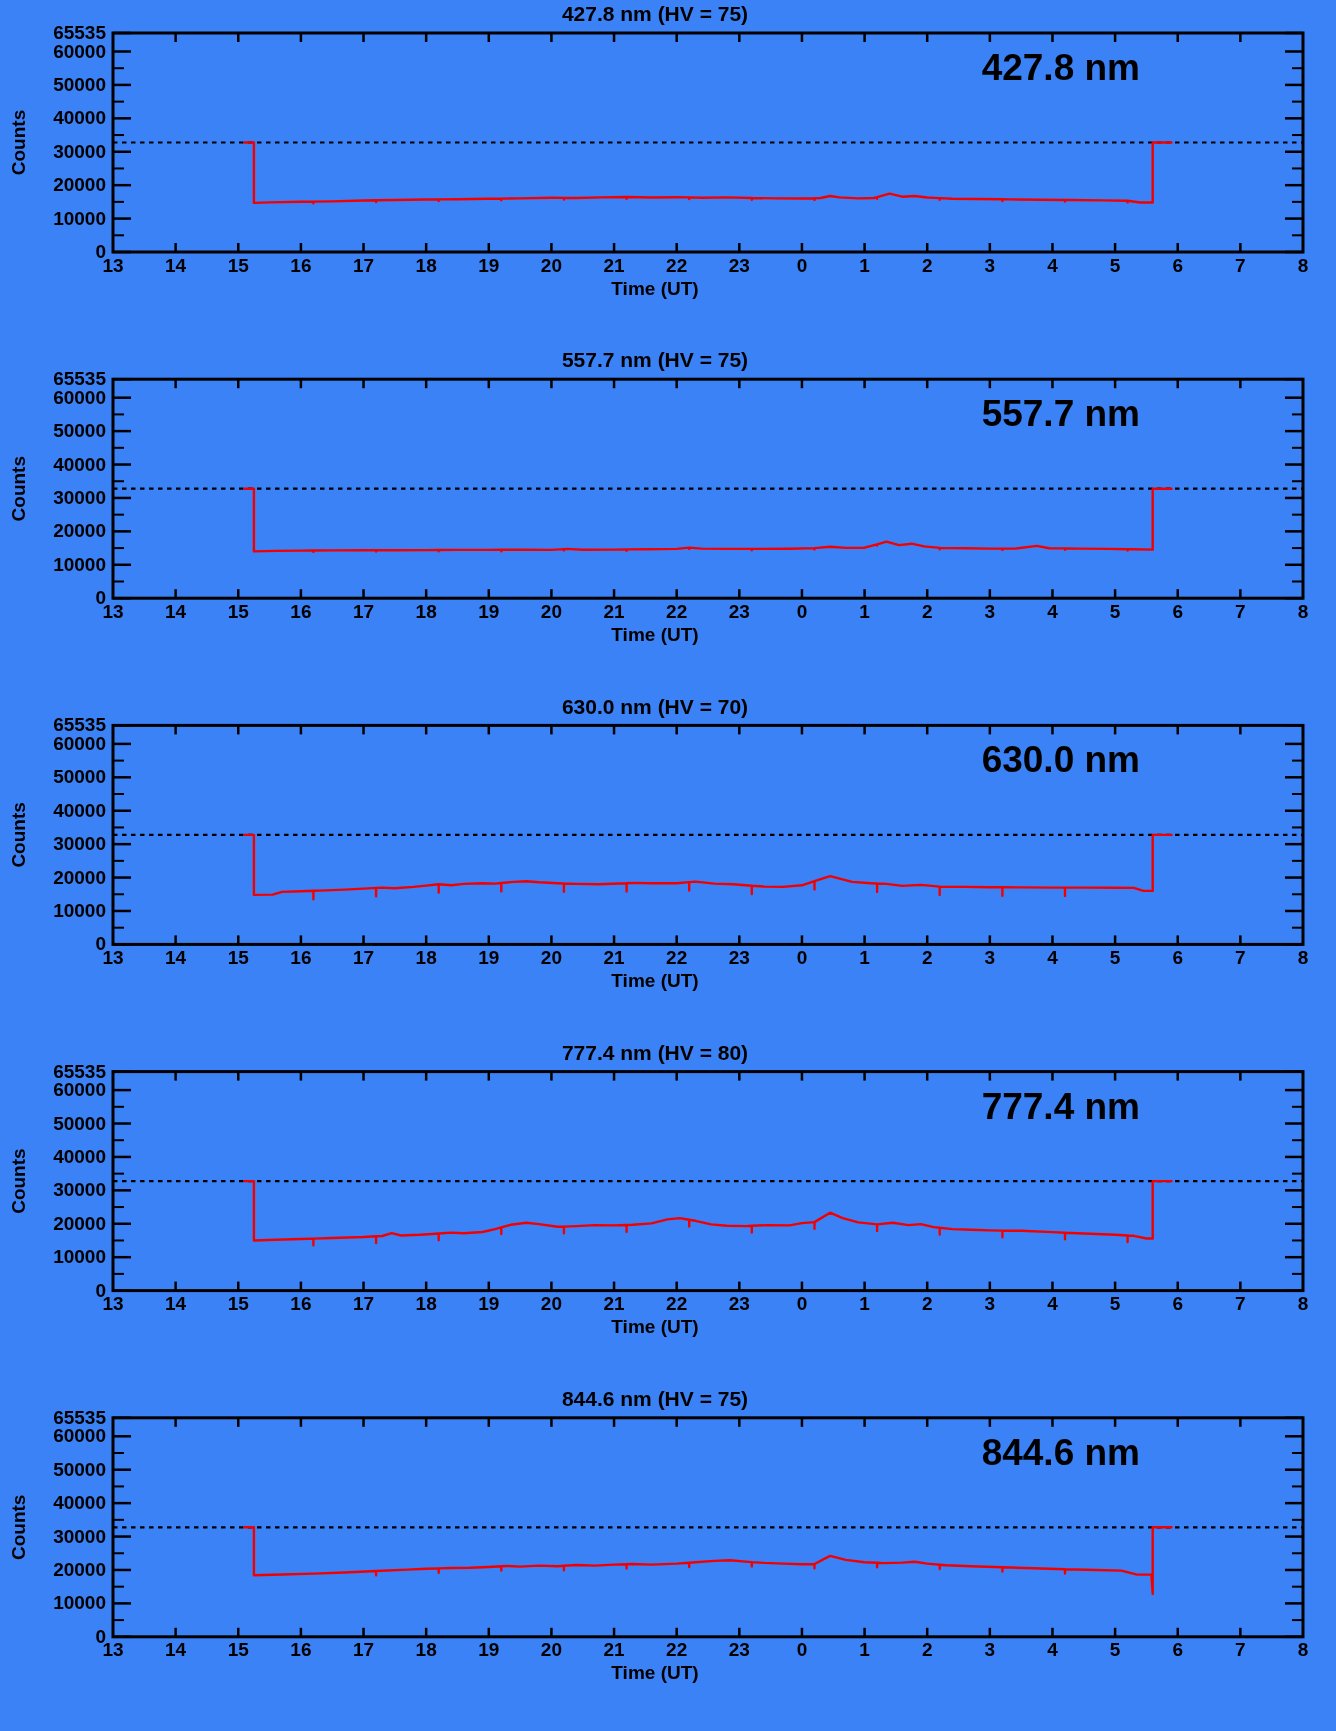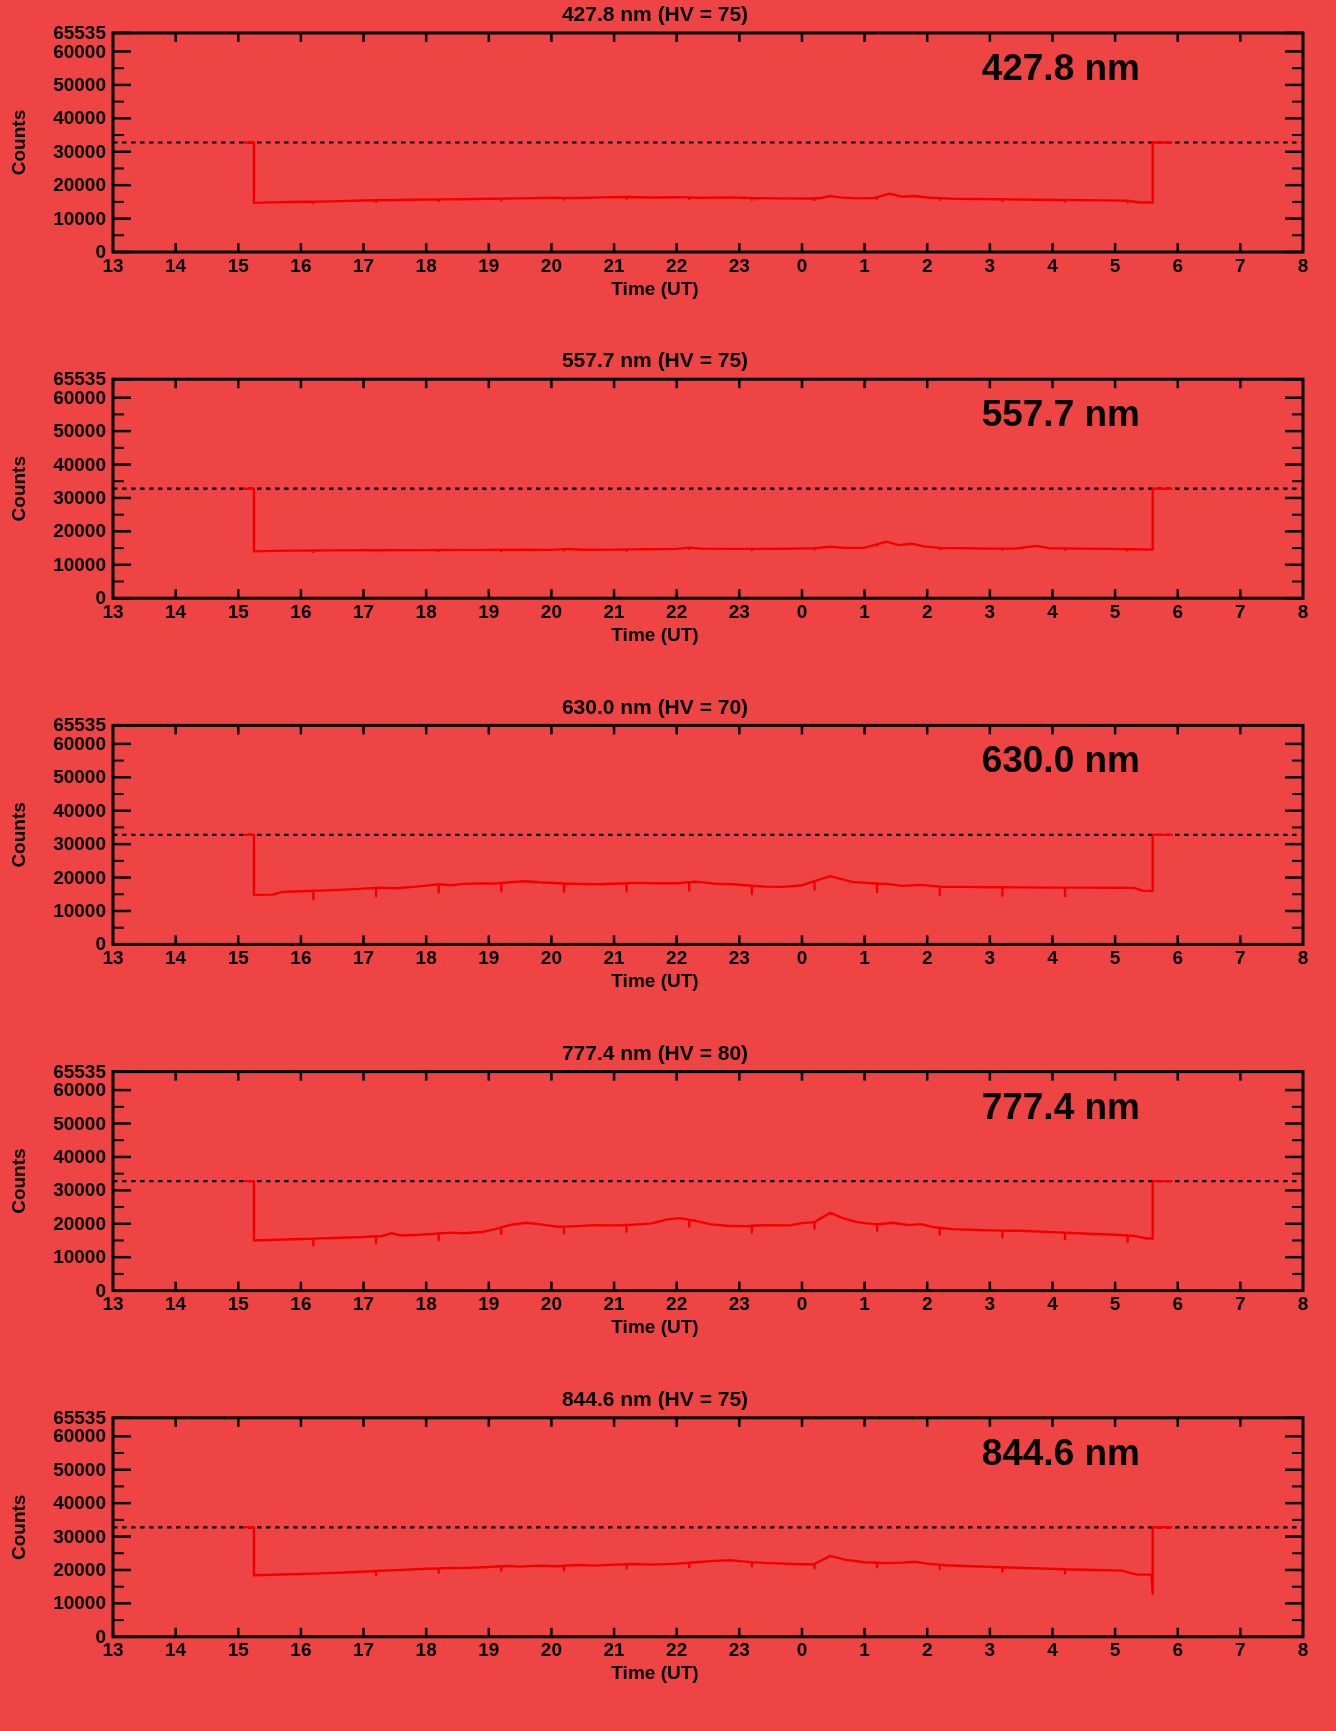--- a/index.html
+++ b/index.html
@@ -1,16 +1,16 @@
 <!DOCTYPE html>
 <html><head>
 <meta charset="utf-8">
 <style>
   html,body{margin:0;padding:0;background:#ffffff;}
-  #page{position:relative;width:1336px;height:1731px;background:#ef4444;overflow:hidden;}
+  #page{position:relative;width:1336px;height:1731px;background:#3b82f6;overflow:hidden;}
   svg{display:block;}
   text{font-family:"Liberation Sans","DejaVu Sans",sans-serif;fill:#000000;font-weight:bold;}
   .tick-label{font-size:19px;}
   .chart-title{font-size:21px;}
   .annotation{font-size:37px;}
   .axis-title{font-size:19px;}
 </style>
 </head>
 <body>
 

